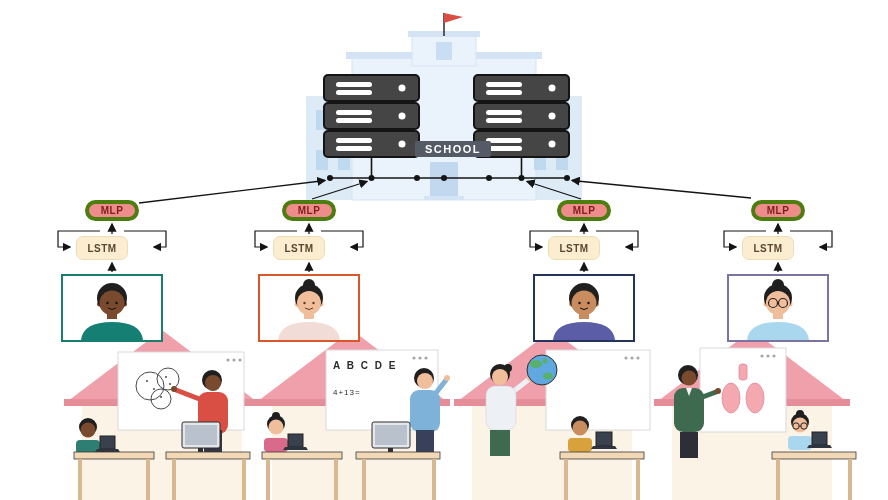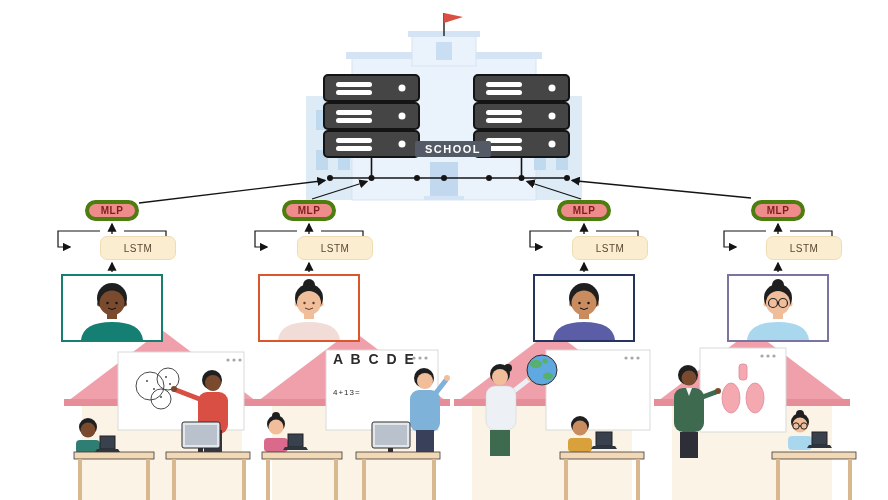--- a/index.html
+++ b/index.html
@@ -3,32 +3,32 @@
 <meta charset="utf-8">
 <style>
   html,body{margin:0;padding:0;background:#fff;}
   .stage{position:relative;width:888px;height:500px;background:#ffffff;overflow:hidden;
          font-family:"Liberation Sans",sans-serif;}
   .layer{position:absolute;left:0;top:0;}
   .mlp{position:absolute;width:54px;height:21px;border-radius:11px;background:#EE8B8B;
        color:#7F1D1D;font-size:10px;font-weight:bold;letter-spacing:.5px;
        display:flex;align-items:center;justify-content:center;box-sizing:border-box;
        border:4px solid #4d7c0f;}
-  .lstm{position:absolute;width:76px;height:24px;border-radius:7px;background:#FBEED0;
-        color:#5A4632;font-size:10px;font-weight:normal;letter-spacing:.5px;
+  .lstm{position:absolute;width:52px;height:24px;border-radius:7px;background:#FBEED0;
+        color:#5A4632;font-size:10px;font-weight:bold;letter-spacing:.5px;
         display:flex;align-items:center;justify-content:center;box-sizing:border-box;
-        border:1px solid #EFDCB4;margin-left:24px;}
+        border:1px solid #EFDCB4;}
   .frame{position:absolute;width:102px;height:68px;background:#fff;box-sizing:border-box;
          border:2px solid #333;display:flex;align-items:flex-end;justify-content:center;
          overflow:hidden;}
   .school-sign{position:absolute;left:415px;top:141px;width:76px;height:16px;background:#555B66;
         color:#fff;font-size:11px;font-weight:bold;letter-spacing:1.5px;border-radius:2px;
         display:flex;align-items:center;justify-content:center;}
   .board-text{position:absolute;color:#2b2b2b;}
-  .board-line1{left:333px;top:351px;font-size:14px;letter-spacing:2px;font-weight:bold;}
+  .board-line1{left:333px;top:360px;font-size:10px;letter-spacing:2px;font-weight:bold;}
   .board-line2{left:333px;top:388px;font-size:8px;letter-spacing:1px;}
   .mlp1{left:85px;top:200px;} .mlp2{left:282px;top:200px;}
   .mlp3{left:557px;top:200px;} .mlp4{left:751px;top:200px;}
   .lstm1{left:76px;top:236px;} .lstm2{left:273px;top:236px;}
   .lstm3{left:548px;top:236px;} .lstm4{left:742px;top:236px;}
   .frame1{left:61px;top:274px;} .frame2{left:258px;top:274px;}
   .frame3{left:533px;top:274px;} .frame4{left:727px;top:274px;}
 </style>
 </head>
 <body>

